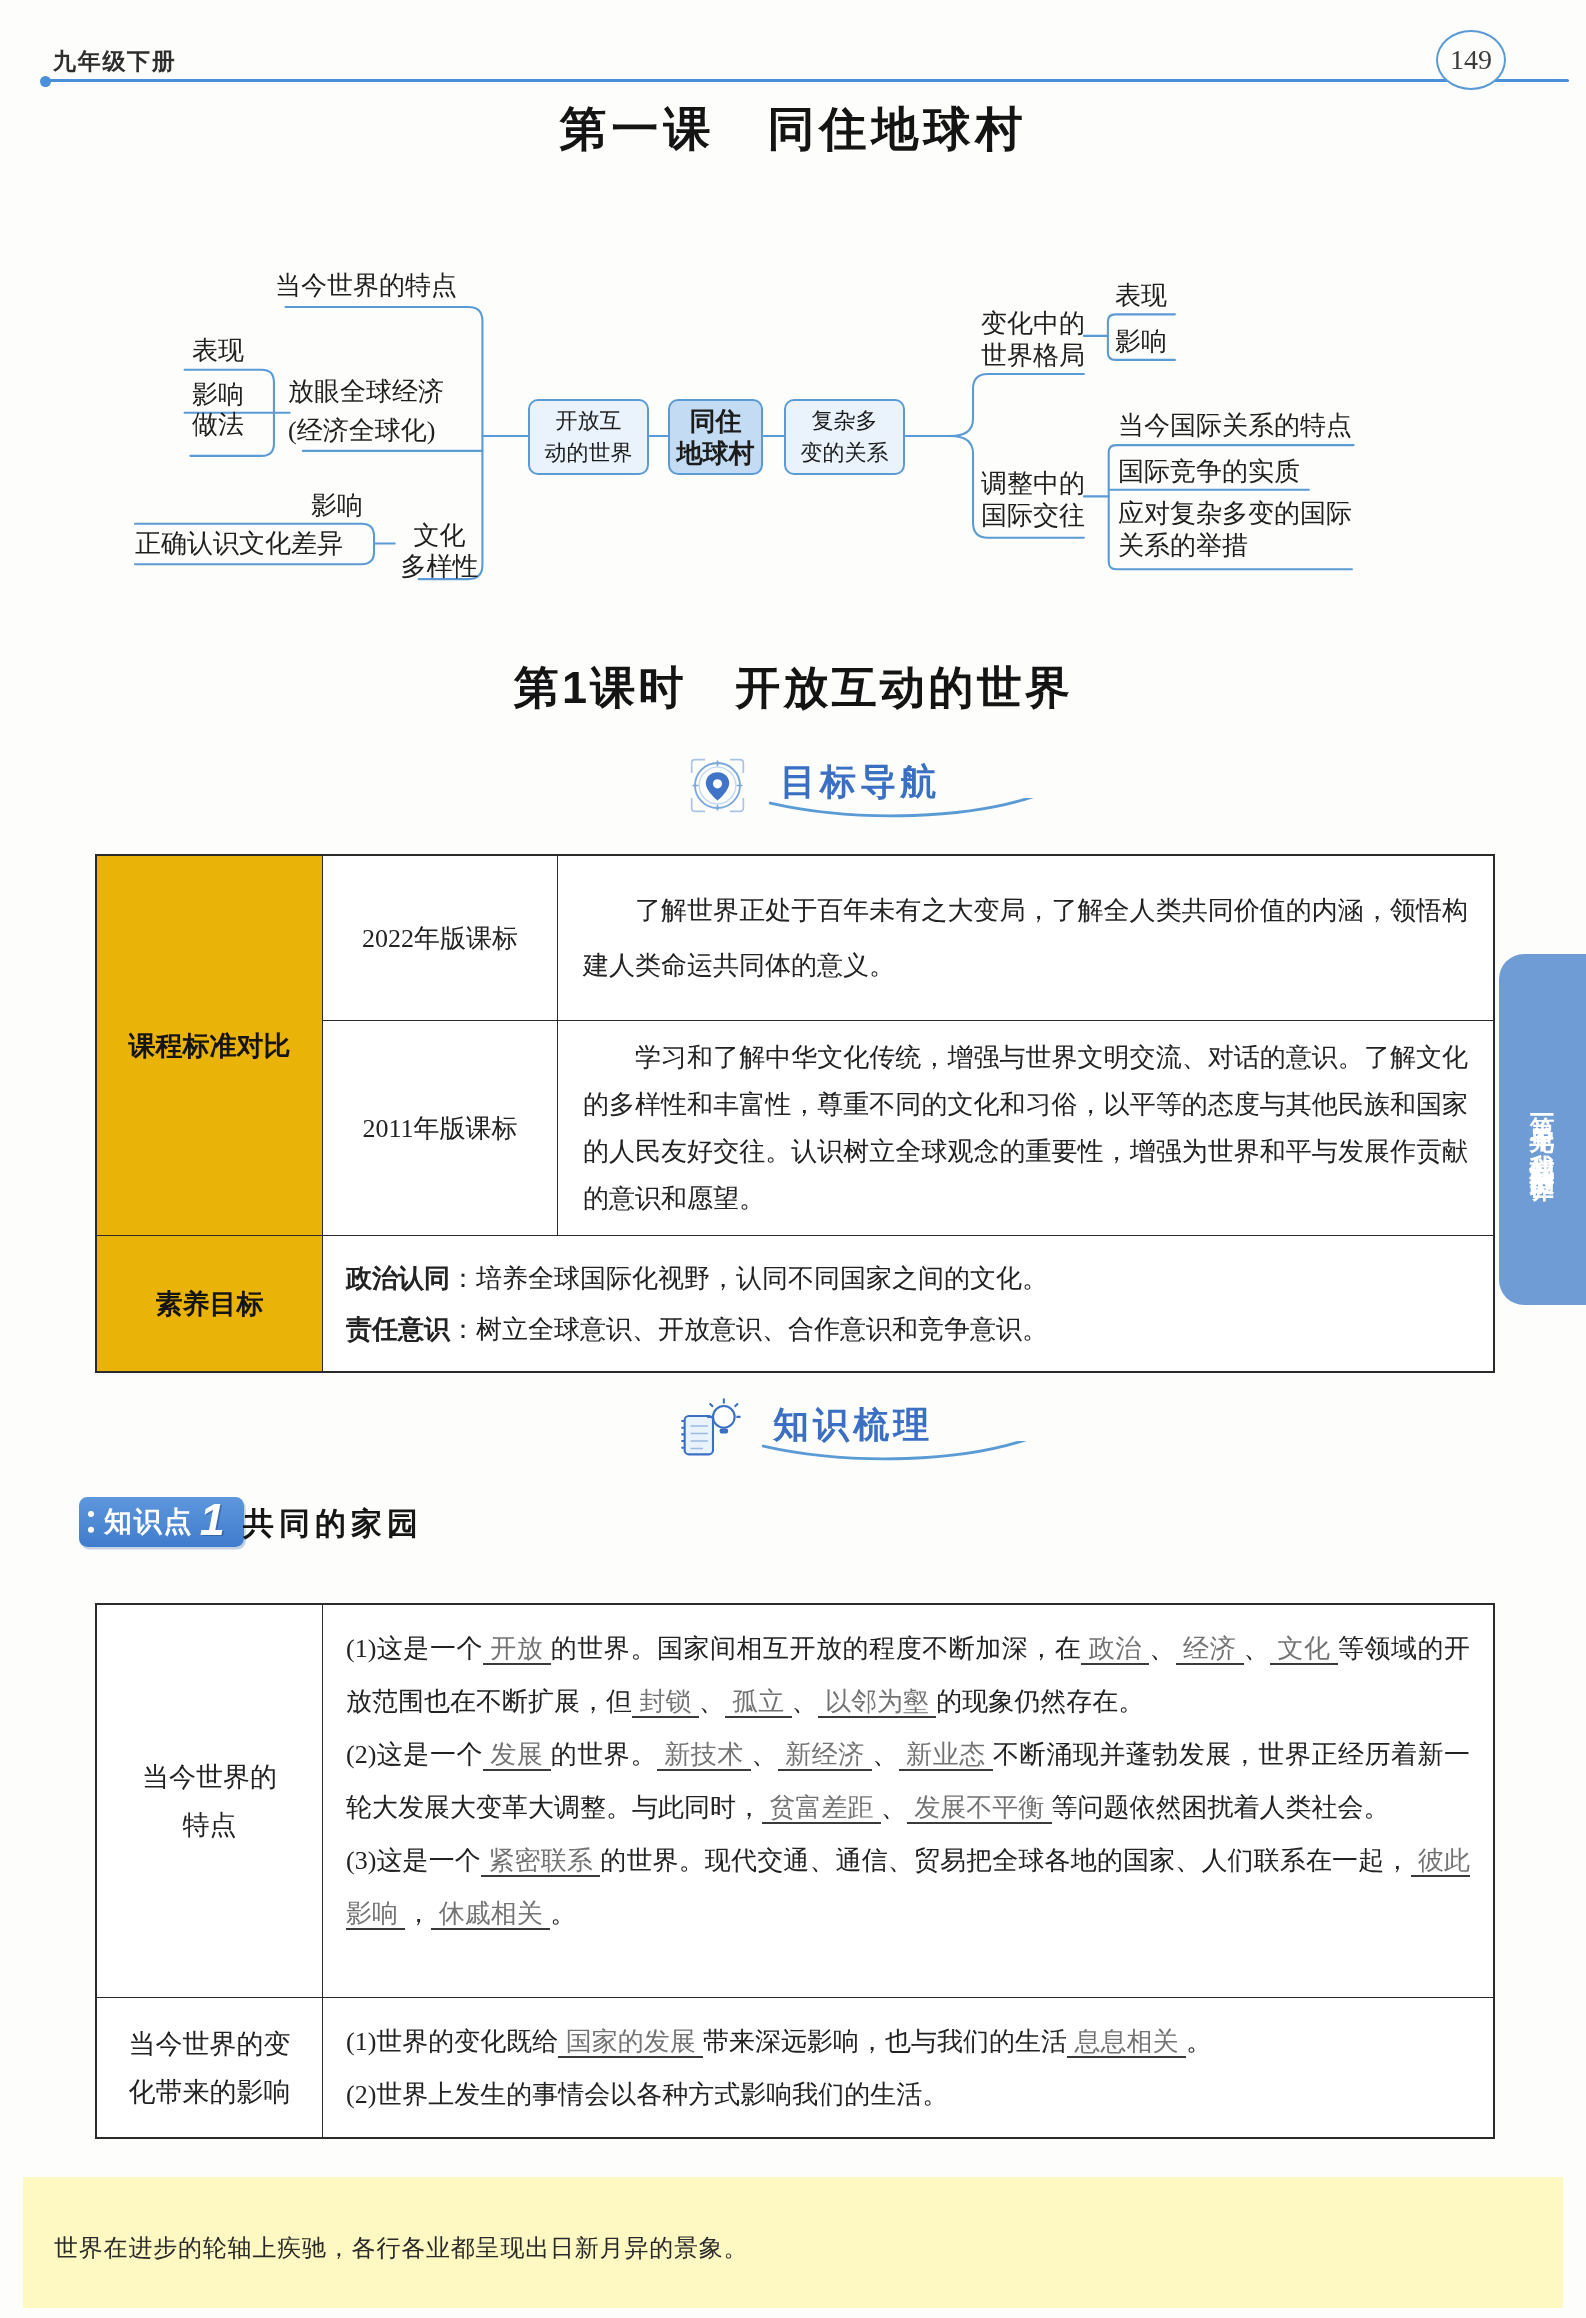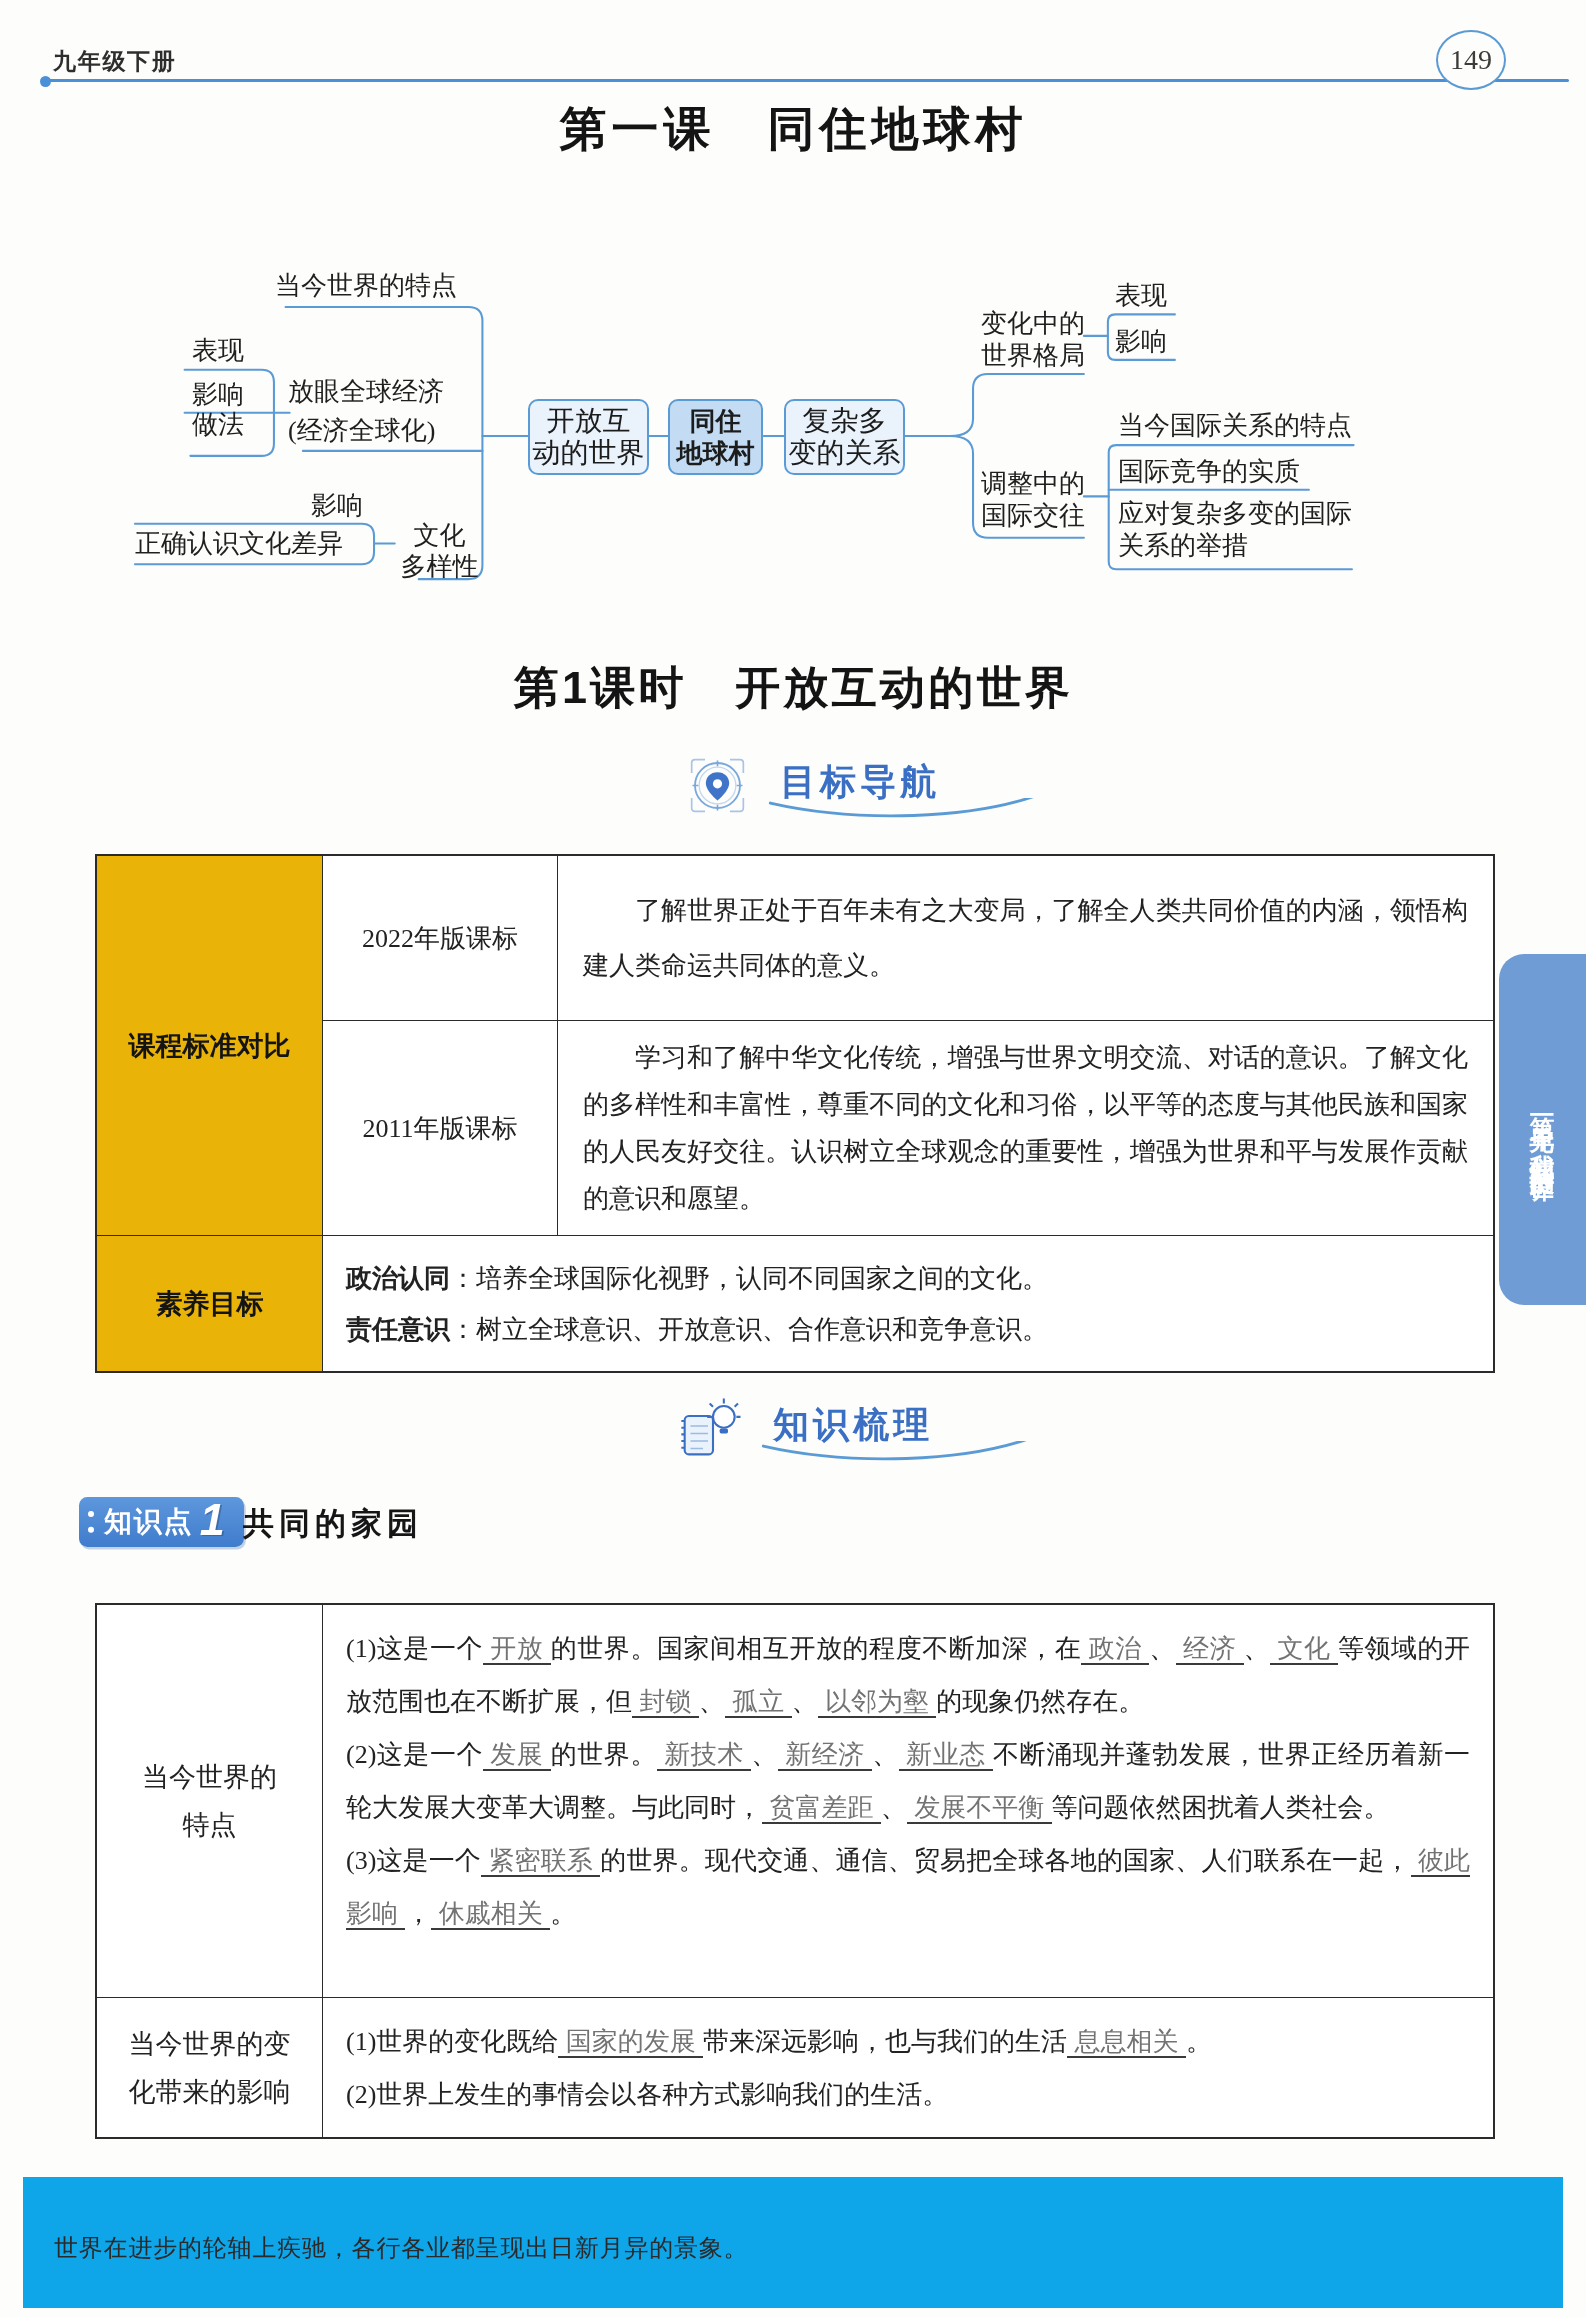--- a/index.html
+++ b/index.html
@@ -36,21 +36,21 @@
   .n-div{left:390px;top:520px;width:99px;text-align:center;line-height:31px;}
   .n-pat{left:981px;top:308px;line-height:32px;}
   .n-pbiao{left:1115px;top:279px;}
   .n-pying{left:1115px;top:325px;}
   .n-exch{left:981px;top:468px;line-height:32px;}
   .n-e1{left:1118px;top:409px;}
   .n-e2{left:1118px;top:455px;}
   .n-e3{left:1118px;top:498px;line-height:32px;}
   .mm-box{position:absolute;z-index:2;border:2.5px solid #5b9bd5;border-radius:10px;background:#eaf3fc;
     display:flex;align-items:center;justify-content:center;text-align:center;
-    font-size:28px;line-height:32px;white-space:pre-line;color:#1c1c1c;box-sizing:border-box;}
+    font-size:22px;line-height:32px;white-space:pre-line;color:#1c1c1c;box-sizing:border-box;}
   .b-left{left:528px;top:399px;width:121px;height:76px;}
   .b-main{left:668px;top:399px;width:95px;height:76px;background:#c3dcf3;
     font-family:"Liberation Sans",sans-serif;font-weight:bold;font-size:26px;}
   .b-right{left:784px;top:399px;width:121px;height:76px;}
 
   
   .section-title{position:absolute;left:0;top:658px;width:100%;text-align:center;
     font-family:"Liberation Sans",sans-serif;font-weight:bold;font-size:45px;letter-spacing:3.3px;color:#141414;}
 
   
@@ -100,21 +100,21 @@
   .t2 > div{box-sizing:border-box;}
   .t2-label{display:flex;align-items:center;justify-content:center;text-align:center;
     font-size:27px;line-height:48px;white-space:pre-line;border-right:1.7px solid #2b2b2b;}
   .t2-label1{border-bottom:1.7px solid #2b2b2b;}
   .t2-content{padding:16.5px 23px;font-size:26px;line-height:53px;text-align:justify;}
   .t2-content1{border-bottom:1.7px solid #2b2b2b;min-height:393px;}
   .fill-p{margin:0;}
   .blank{color:#737373;border-bottom:2.5px solid #3a3a3a;padding:0 7.4px;font-family:Liberation Serif, serif;}
 
   
-  .footer-band{position:absolute;left:23px;top:2177px;width:1540px;height:131px;background:#0ea5e9;z-index:1;}
+  .footer-band{position:absolute;left:23px;top:2177px;width:1540px;height:131px;background:#fef9c3;z-index:1;}
   .footer-quote{position:absolute;left:31px;top:55px;font-size:24px;color:#2a2a2a;letter-spacing:0.8px;}
 
   
   .side-tab{position:absolute;left:1499px;top:954px;width:88px;height:351px;background:#6f9cd4;
     border-radius:25px 0 0 25px;display:flex;flex-direction:column;align-items:center;
     justify-content:center;gap:20px;z-index:2;}
   .side-tab span{writing-mode:vertical-rl;color:#fff;font-family:"Liberation Sans",sans-serif;
     font-weight:bold;font-size:25px;letter-spacing:4.1px;}
 </style>
 </head>

